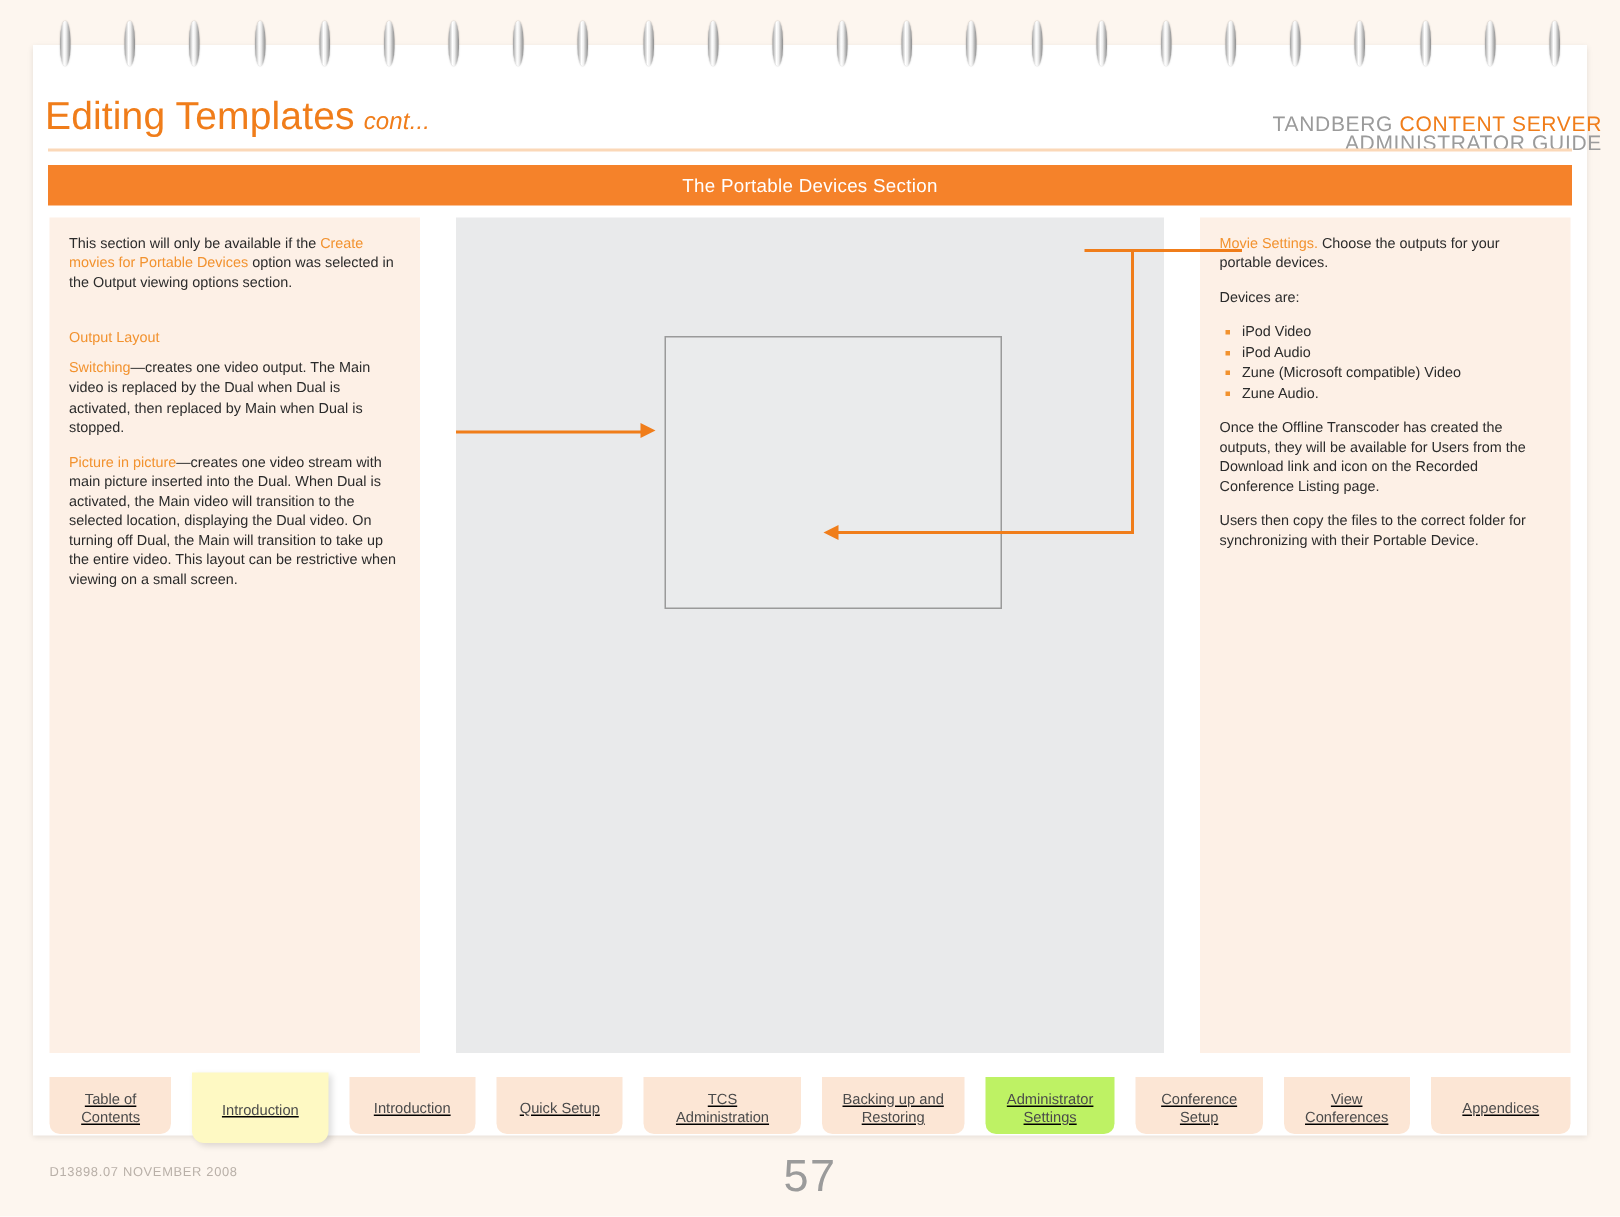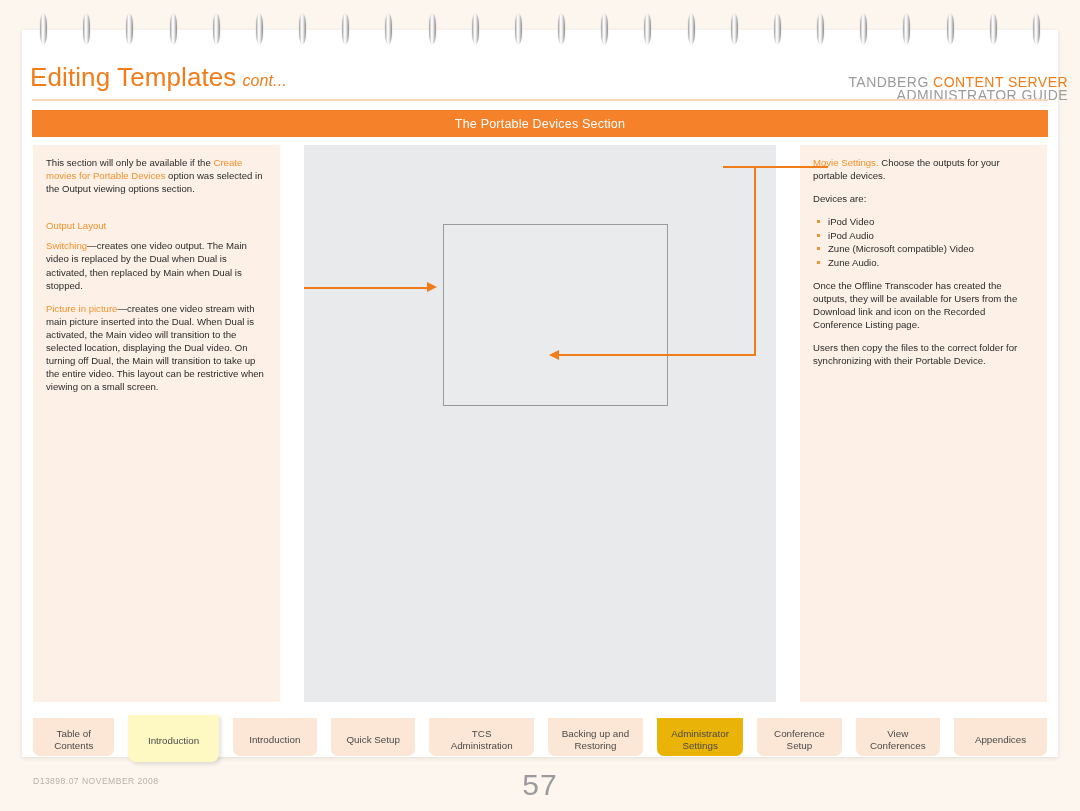--- a/index.html
+++ b/index.html
@@ -168,20 +168,21 @@
     border-bottom: 5px solid transparent;
   }
 
   
   #tabbar {
     position: absolute;
     left: 33px; top: 718px;
     width: 1014px; height: 44px;
     display: flex; align-items: flex-start;
     gap: 14px;
+    text-decoration: underline;
   }
   .tab {
     background: #fce6d5;
     border-radius: 0 0 7px 7px;
     font-size: 9.8px;
     color: #4a4a4a;
     text-align: center;
     line-height: 12.4px;
     padding: 6px 8px 0 8px;
     height: 38px;
@@ -191,21 +192,21 @@
   .tab.raised {
     background: #fef9c3;
     height: 47px;
     margin-top: -3px;
     border-radius: 0 0 8px 8px;
     box-shadow: 2px 2px 4px rgba(0,0,0,.13);
     position: relative;
     z-index: 5;
   }
   .tab.light {
-    background: #eab308;
+    background: #bef264;
   }
 
   
   #doc-code {
     position: absolute;
     left: 33px; top: 775px;
     font-size: 8.6px;
     letter-spacing: .45px;
     line-height: 12px;
     color: #b9b0a8;

